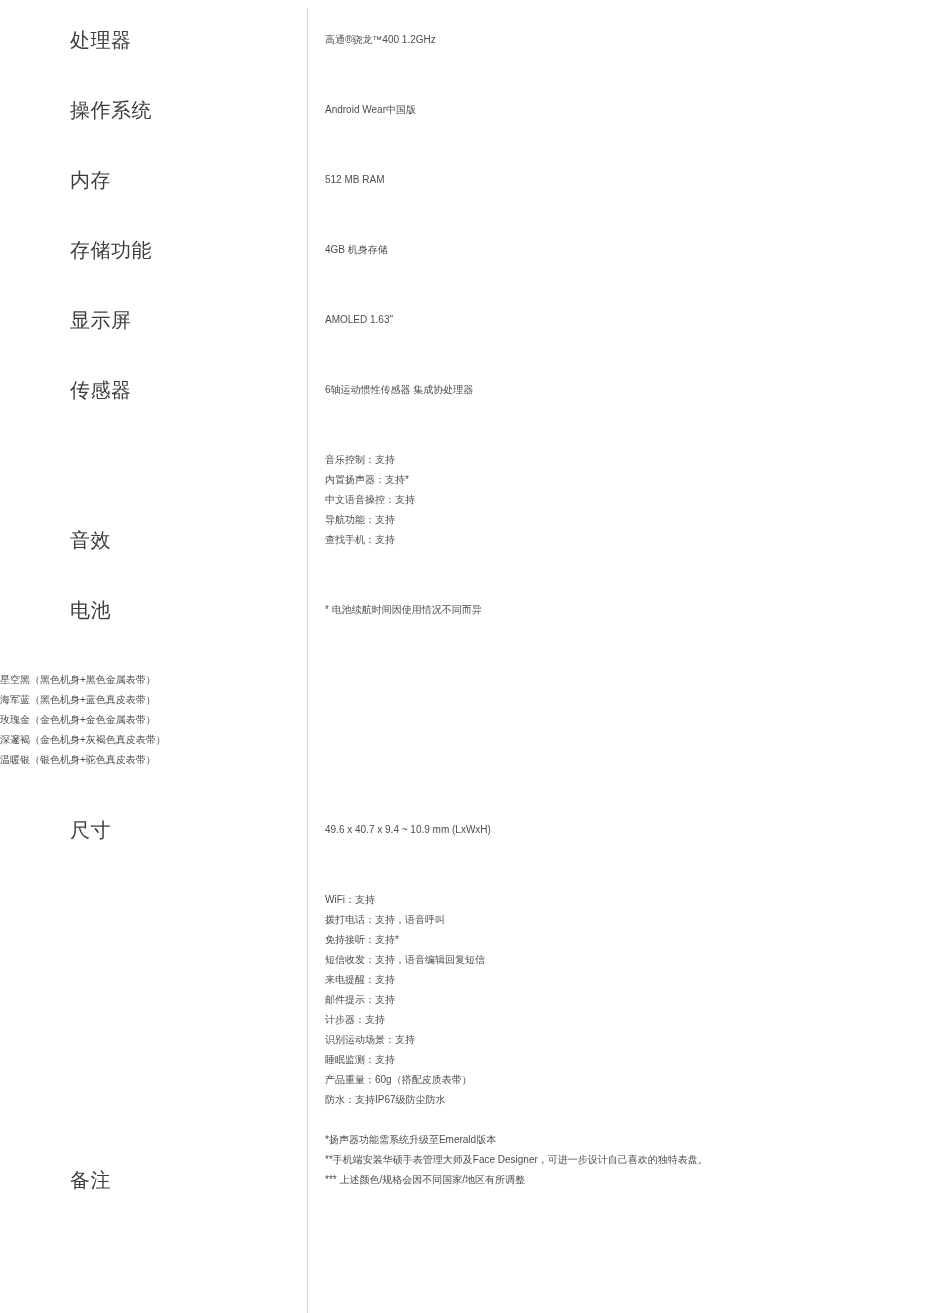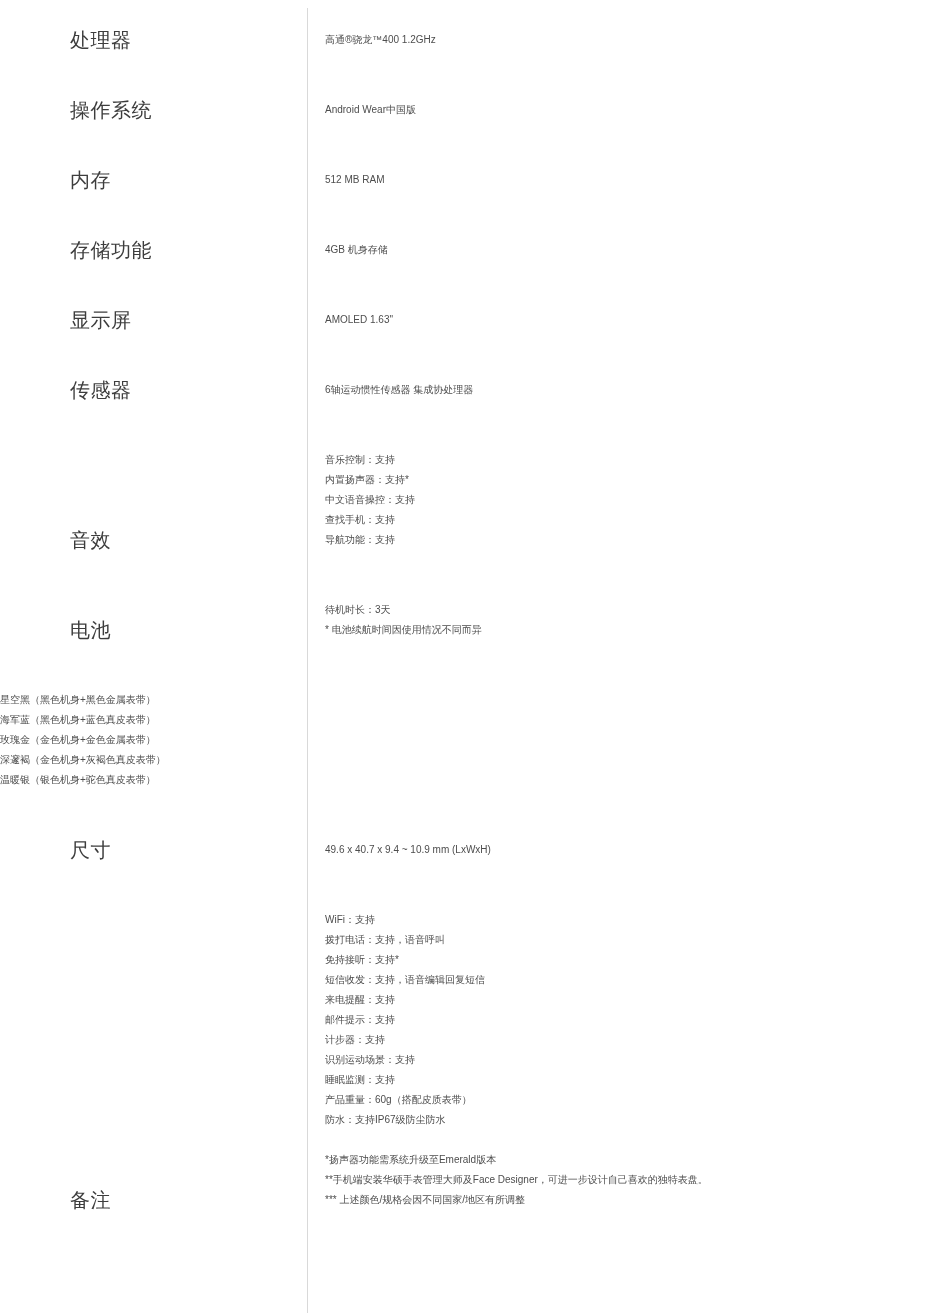--- a/index.html
+++ b/index.html
@@ -107,29 +107,28 @@
           <div class="spec-line">6轴运动惯性传感器 集成协处理器</div>
         </div>
   </div>
 
   <div class="spec-row">
     <div class="spec-label">音效</div>
     <div class="spec-value">
           <div class="spec-line">音乐控制：支持</div>
           <div class="spec-line">内置扬声器：支持*</div>
           <div class="spec-line">中文语音操控：支持</div>
+          <div class="spec-line">导航功能：支持</div>
           <div class="spec-line">查找手机：支持</div>
-          <div class="spec-line">导航功能：支持</div>
         </div>
   </div>
 
   <div class="spec-row">
     <div class="spec-label">电池</div>
     <div class="spec-value">
-          <div class="spec-line">待机时长：3天</div>
           <div class="spec-line">* 电池续航时间因使用情况不同而异</div>
         </div>
   </div>
 
   <div class="spec-row">
     <div class="spec-value">
           <div class="spec-line">星空黑（黑色机身+黑色金属表带）</div>
           <div class="spec-line">海军蓝（黑色机身+蓝色真皮表带）</div>
           <div class="spec-line">玫瑰金（金色机身+金色金属表带）</div>
           <div class="spec-line">深邃褐（金色机身+灰褐色真皮表带）</div>

